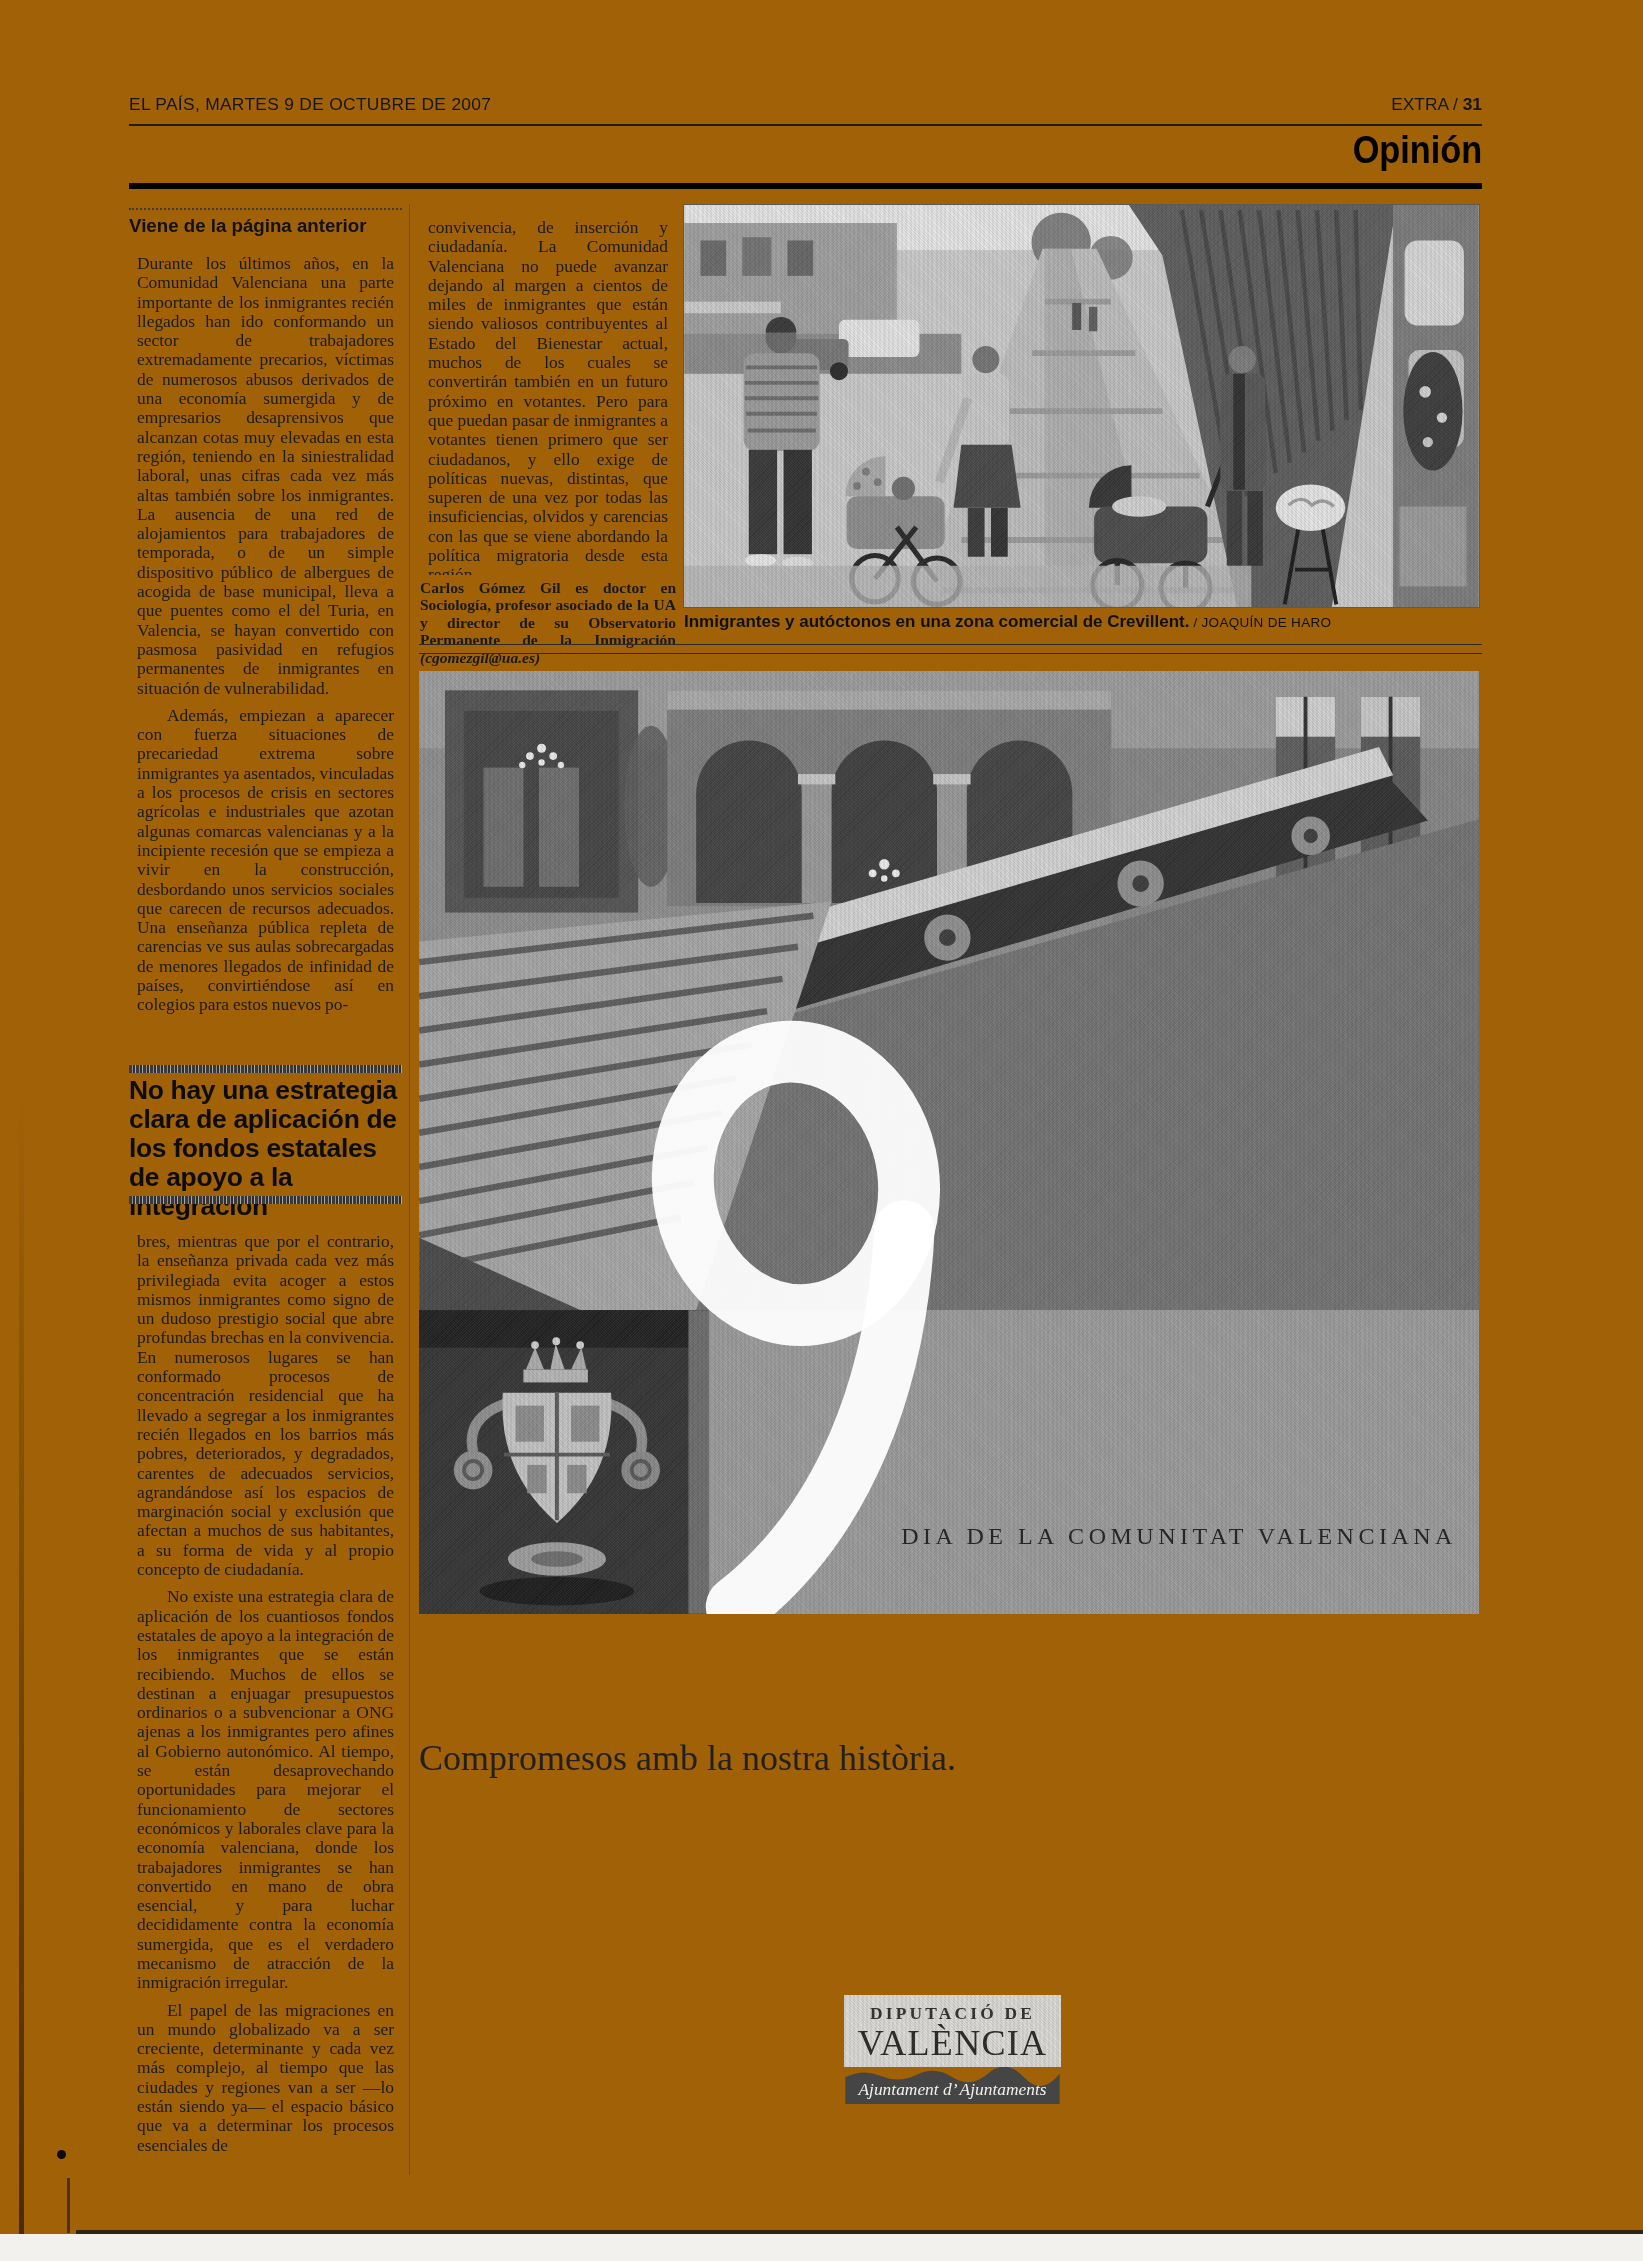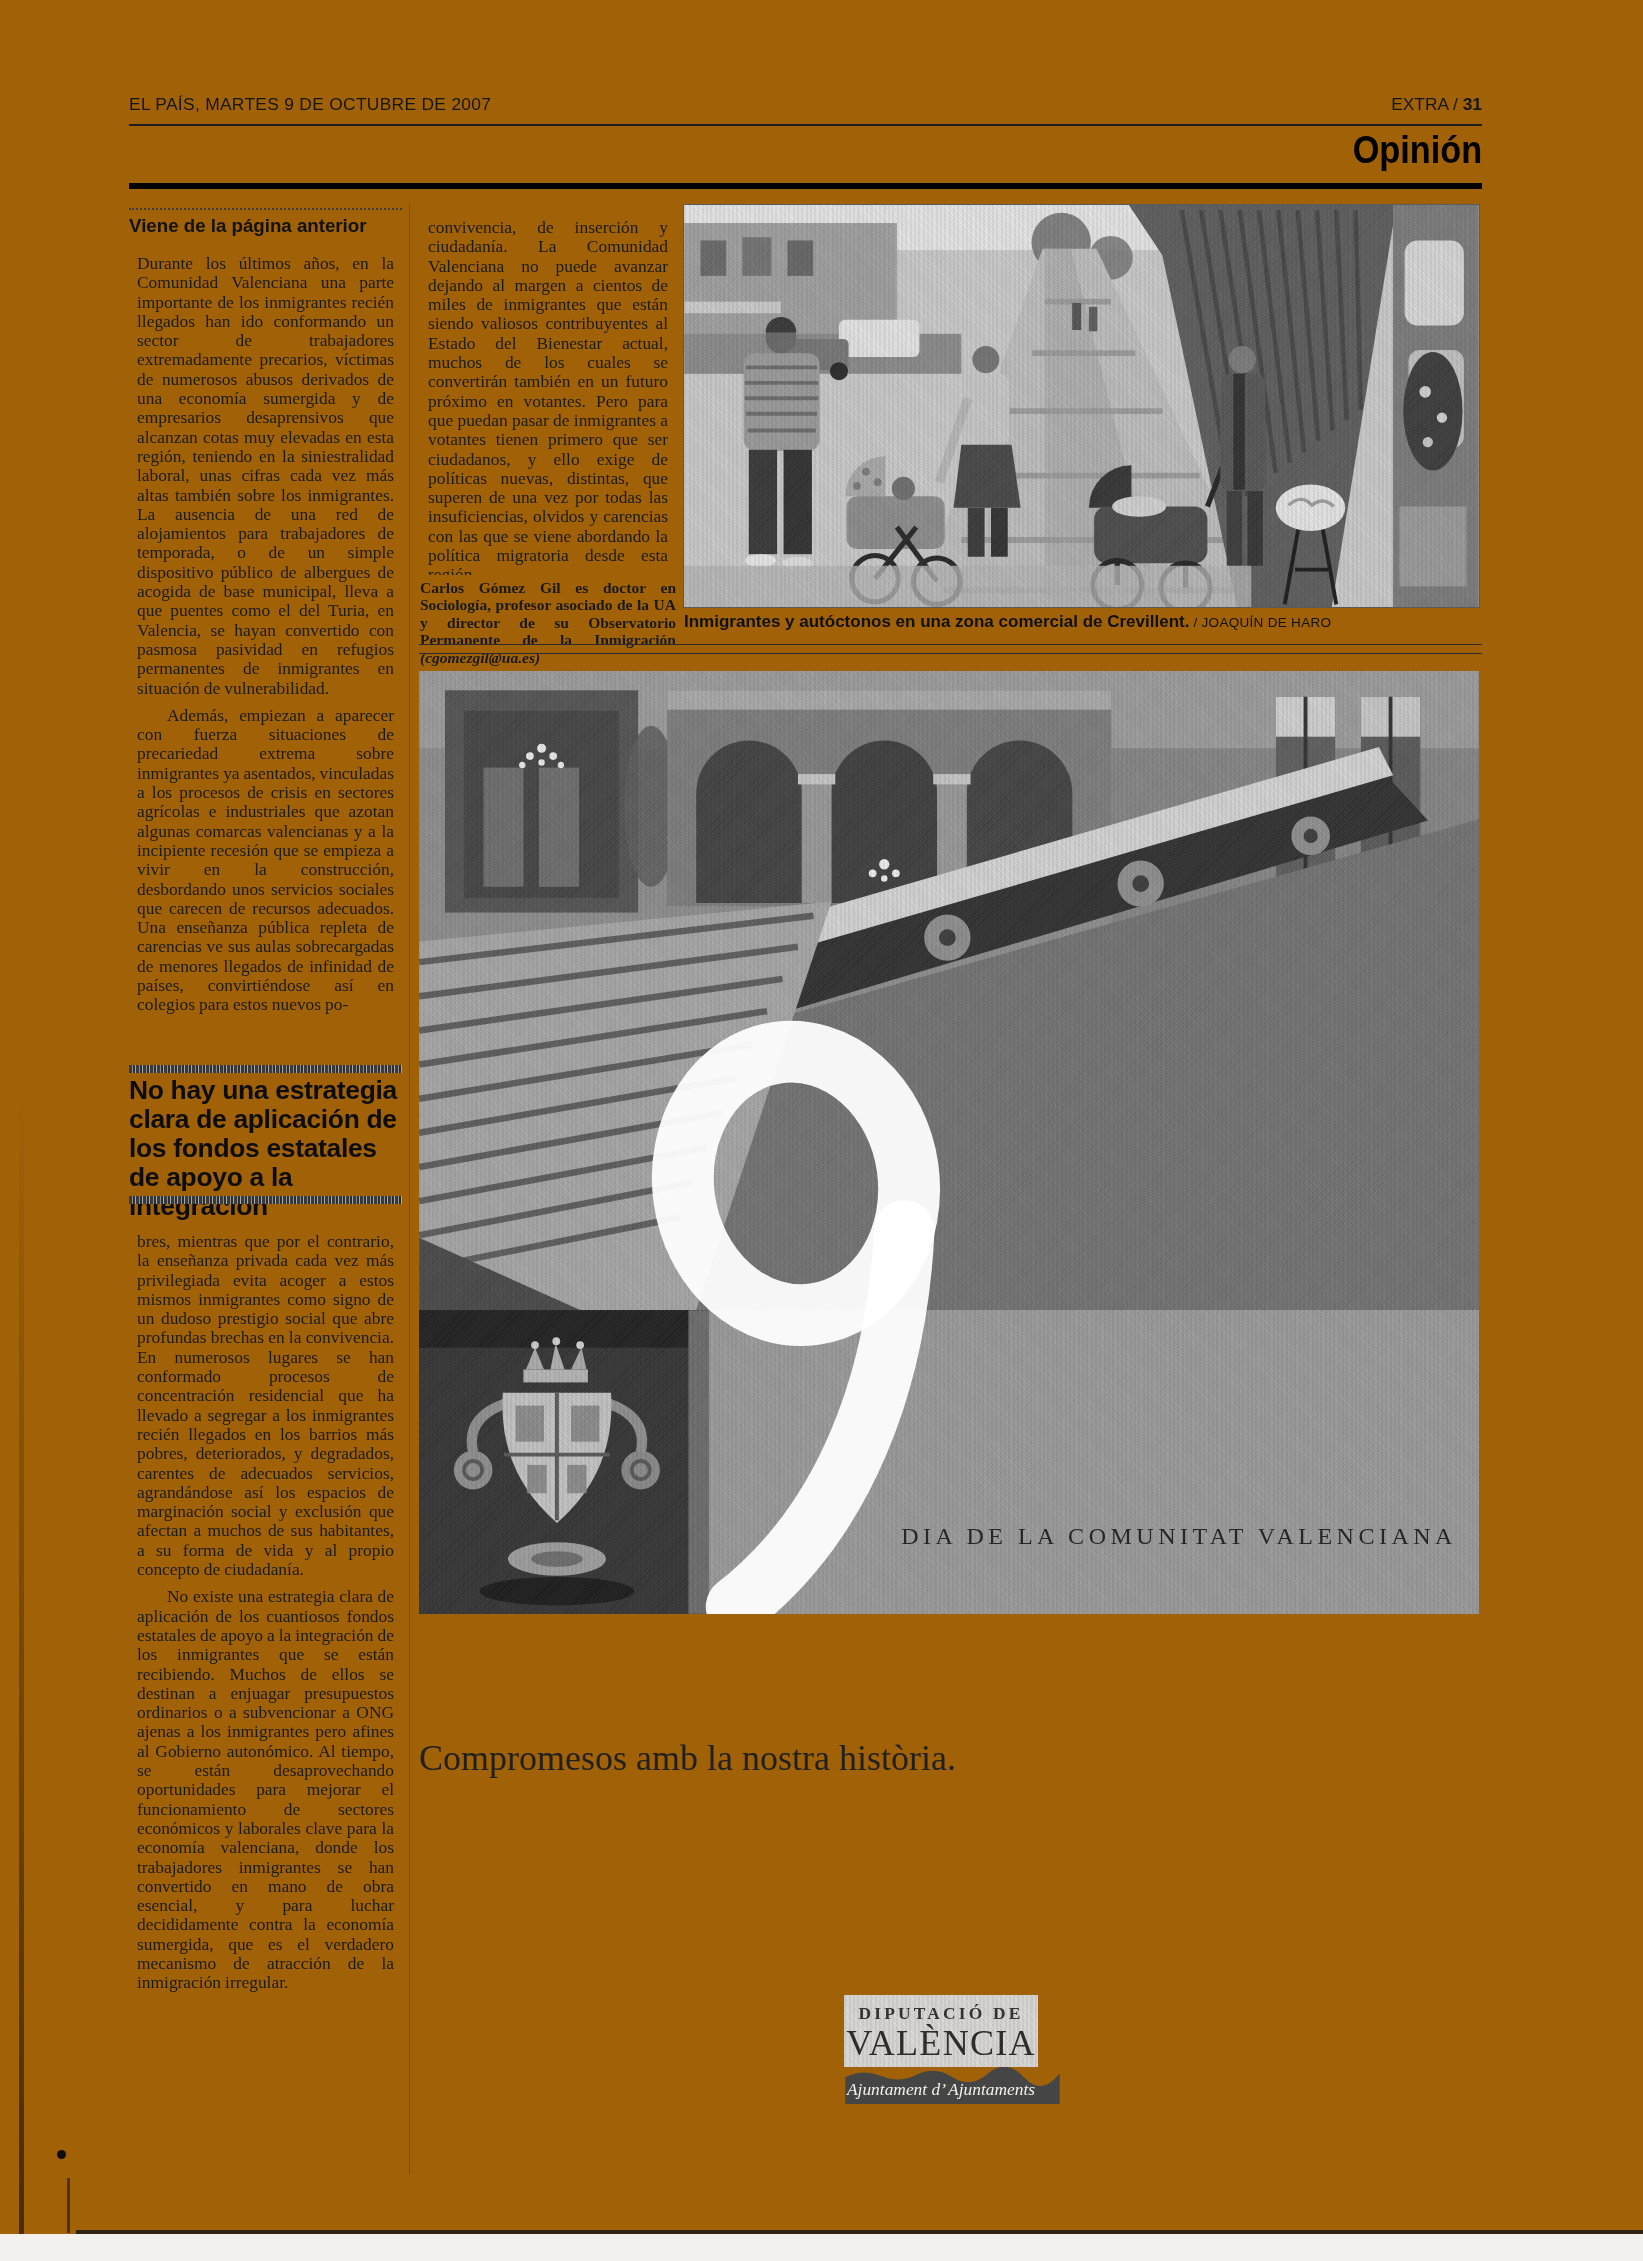--- a/index.html
+++ b/index.html
@@ -53,21 +53,21 @@
   .ad .coat{position:absolute;left:0;top:639px;width:290px;height:304px;background:#383838;}
   .ad .band{position:absolute;left:290px;top:639px;width:770px;height:304px;background:#9b9b9b;}
   .ad-title{position:absolute;left:470px;top:699px;width:580px;text-align:center;
     font-family:"Liberation Serif",serif;font-size:98px;color:#1f1f1f;letter-spacing:1.3px;}
   .ad-sub{position:absolute;left:470px;top:852px;width:580px;text-align:center;
     font-family:"Liberation Serif",serif;font-size:24px;letter-spacing:4.5px;color:#262626;}
   .nine{position:absolute;left:0;top:0;width:1060px;height:943px;pointer-events:none;}
   .slogan{left:419px;top:1737px;width:1060px;text-align:left;font-family:"Liberation Serif",serif;
     font-size:36px;color:#202020;}
   
-  .logo{left:844px;top:1995px;width:194px;}
+  .logo{left:844px;top:1995px;width:217px;}
   .logo-top{position:relative;height:72px;background:#d9d8d4;overflow:hidden;}
   .logo-l1{position:absolute;left:0;top:7.7px;width:100%;text-align:center;font-family:"Liberation Serif",serif;
     font-size:17.4px;letter-spacing:3.2px;color:#33312e;font-weight:700;}
   .logo-l2{position:absolute;left:0;top:27px;width:100%;text-align:center;font-family:"Liberation Serif",serif;
     font-size:36px;letter-spacing:1.3px;color:#2b2a27;}
   .logo-band{position:relative;height:37px;}
   .logo-band-text{position:absolute;left:0;top:11.6px;width:100%;text-align:center;font-family:"Liberation Serif",serif;
     font-style:italic;font-size:17.4px;color:#f2f1ee;}
   
   .bullet{left:57px;top:2150px;width:9px;height:9px;border-radius:50%;background:#0d0d0d;}
@@ -98,20 +98,21 @@
     <p class="ind">Además, empiezan a aparecer con fuerza situaciones de precariedad extrema sobre inmigrantes ya asentados, vinculadas a los procesos de crisis en sectores agrícolas e industriales que azotan algunas comarcas valencianas y a la incipiente recesión que se empieza a vivir en la construcción, desbordando unos servicios sociales que carecen de recursos adecuados. Una enseñanza pública repleta de carencias ve sus aulas sobrecargadas de menores llegados de infinidad de países, convirtiéndose así en colegios para estos nuevos po-</p>
   </div>
 
   <div class="abs qbar qtop"></div>
   <div class="abs pullquote">No hay una estrategia clara de aplicación de los fondos estatales de apoyo a la integración</div>
   <div class="abs qbar qbot"></div>
 
   <div class="abs bodycol col1b">
     <p>bres, mientras que por el contrario, la enseñanza privada cada vez más privilegiada evita acoger a estos mismos inmigrantes como signo de un dudoso prestigio social que abre profundas brechas en la convivencia. En numerosos lugares se han conformado procesos de concentración residencial que ha llevado a segregar a los inmigrantes recién llegados en los barrios más pobres, deteriorados, y degradados, carentes de adecuados servicios, agrandándose así los espacios de marginación social y exclusión que afectan a muchos de sus habitantes, a su forma de vida y al propio concepto de ciudadanía.</p>
     <p class="ind">No existe una estrategia clara de aplicación de los cuantiosos fondos estatales de apoyo a la integración de los inmigrantes que se están recibiendo. Muchos de ellos se destinan a enjuagar presupuestos ordinarios o a subvencionar a ONG ajenas a los inmigrantes pero afines al Gobierno autonómico. Al tiempo, se están desaprovechando oportunidades para mejorar el funcionamiento de sectores económicos y laborales clave para la economía valenciana, donde los trabajadores inmigrantes se han convertido en mano de obra esencial, y para luchar decididamente contra la economía sumergida, que es el verdadero mecanismo de atracción de la inmigración irregular.</p>
+    <p class="ind">El papel de las migraciones en un mundo globalizado va a ser creciente, determinante y cada vez más complejo, al tiempo que las ciudades y regiones van a ser —lo están siendo ya— el espacio básico que va a determinar los procesos esenciales de</p>
   </div>
 
   <div class="abs bodycol col2">
     <p>convivencia, de inserción y ciudadanía. La Comunidad Valenciana no puede avanzar dejando al margen a cientos de miles de inmigrantes que están siendo valiosos contribuyentes al Estado del Bienestar actual, muchos de los cuales se convertirán también en un futuro próximo en votantes. Pero para que puedan pasar de inmigrantes a votantes tienen primero que ser ciudadanos, y ello exige de políticas nuevas, distintas, que superen de una vez por todas las insuficiencias, olvidos y carencias con las que se viene abordando la política migratoria desde esta región.</p>
   </div>
   <div class="abs byline">
     <span>Carlos Gómez Gil es doctor en Sociología, profesor asociado de la UA y director de su Observatorio Permanente de la Inmigración </span><span class="em">(cgomezgil@ua.es)</span>
   </div>
 
   <div class="abs photo">

